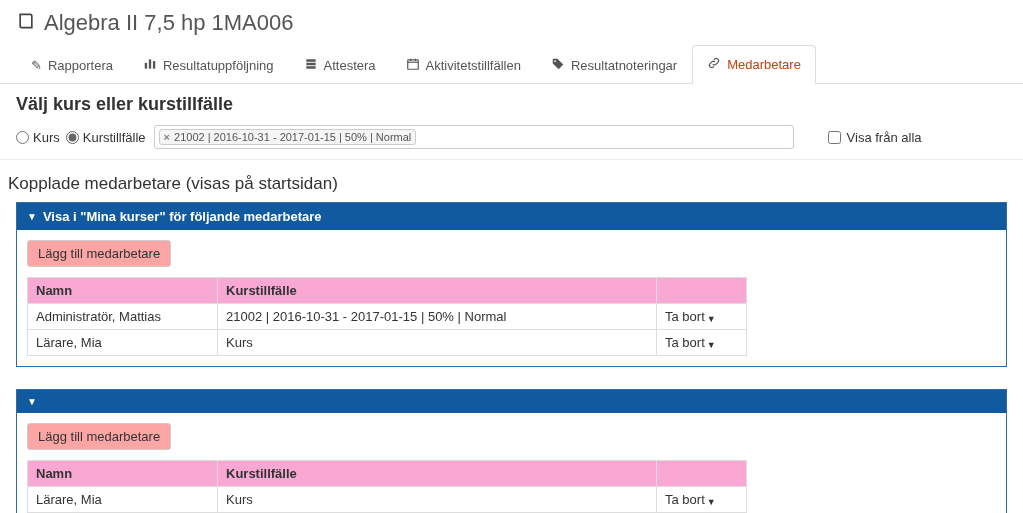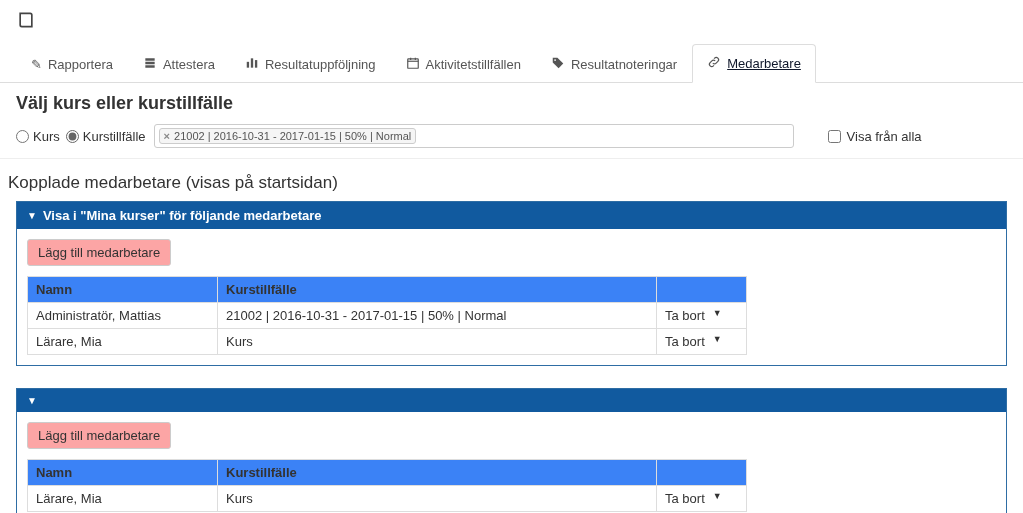--- a/index.html
+++ b/index.html
@@ -3,85 +3,86 @@
 <meta charset="utf-8">
 <style>
 * { box-sizing: border-box; margin: 0; padding: 0; }
 body { font-family: Arial, Helvetica, sans-serif; font-size: 13px; color: #333; background: #fff; }
 .page { width: 1023px; }
 .page-title-row { padding: 10px 16px 2px 16px; display: flex; align-items: center; gap: 8px; }
 .page-title-row .icon { font-size: 20px; color: #333; }
 .page-title { font-size: 22px; font-weight: normal; color: #555; }
 .tabs { display: flex; border-bottom: 1px solid #ddd; padding: 0 16px; margin-top: 6px; }
 .tab { padding: 10px 14px; color: #555; cursor: pointer; display: flex; align-items: center; gap: 6px; border: 1px solid transparent; border-bottom: none; position: relative; top: 1px; }
-.tab.active { border: 1px solid #ddd; border-bottom: 1px solid #fff; border-radius: 4px 4px 0 0; background: #fff; color: #0f172a; text-decoration: underline; }
+.tab.active { border: 1px solid #ddd; border-bottom: 1px solid #fff; border-radius: 4px 4px 0 0; background: #fff; color: #c2410c; }
 .tab .icon { font-size: 13px; color: #555; }
 .subtitle { font-size: 18px; font-weight: bold; padding: 10px 16px 6px 16px; color: #333; }
 .selector-row { padding: 4px 16px 10px 16px; display: flex; align-items: center; gap: 8px; border-bottom: 1px solid #eee; }
 .radio-group { display: flex; align-items: center; gap: 6px; }
 .radio-group label { display: flex; align-items: center; gap: 4px; cursor: pointer; color: #333; font-size: 13px; }
 .token-field { flex: 1; border: 1px solid #ccc; border-radius: 3px; padding: 2px 4px; display: flex; align-items: center; min-height: 24px; background: #fff; max-width: 640px;}
 .token { background: #f5f5f5; border: 1px solid #ccc; border-radius: 3px; padding: 1px 4px 1px 2px; font-size: 11px; color: #555; display: inline-flex; align-items: center; gap: 2px; }
 .token .x { color: #888; font-weight: bold; cursor: pointer; font-size: 11px; padding: 0 2px; }
 .check-right { display: flex; align-items: center; gap: 6px; margin-left: 10px; padding-left: 16px; }
 .section-title { font-size: 17px; font-weight: normal; padding: 14px 16px 8px 8px; }
 .content-pad { padding: 0 16px 16px 16px; }
 .panel { border: 1px solid #2e6da4; border-radius: 0; margin-bottom: 22px; background: #fff; }
 .panel-header { background: #115a9f; color: #fff; padding: 6px 10px; font-size: 13px; font-weight: bold; display: flex; align-items: center; gap: 6px; cursor: pointer; }
 .panel-header .caret { font-size: 10px; }
 .panel-body { padding: 10px; }
 .btn { border: 1px solid #ccc; background: #fca5a5; padding: 5px 10px; border-radius: 3px; font-size: 13px; cursor: pointer; color: #333; }
 .table { width: 720px; border-collapse: collapse; margin-top: 10px; }
 .table th, .table td { border: 1px solid #ddd; padding: 5px 8px; text-align: left; font-size: 13px; font-weight: normal; }
-.table thead th { background: #3b82f6; font-weight: bold; }
+.table thead th { background: #f9a8d4; font-weight: bold; }
 .table th.col-name { width: 190px; }
 .table th.col-inst { }
 .table th.col-action, .table td.col-action { width: 90px; text-align: left; }
-.remove-link { color: #333; text-decoration: none; cursor: pointer; display: inline-flex; align-items: flex-start; gap: 8px;}
+.remove-link { color: #333; text-decoration: none; cursor: pointer; display: inline-flex; align-items: flex-end; gap: 2px;}
 .remove-link .caret { font-size: 9px; }
 input[type="radio"], input[type="checkbox"] { accent-color: #666; }
 
 
 .svgicon { width: 14px; height: 14px; display: inline-block; }
 </style>
 </head>
 <body>
 
 <div class="page">
 
   <div class="page-title-row">
     <span class="icon">
       <svg class="svgicon" style="width:20px;height:20px" viewBox="0 0 24 24" fill="#444">
           <path d="M4 3h13a3 3 0 0 1 3 3v15H7a3 3 0 0 1-3-3V3zm2 2v13a1 1 0 0 0 1 1h11V6a1 1 0 0 0-1-1H6z"></path>
         </svg>
     </span>
+    <h1 class="page-title">Algebra II 7,5 hp 1MA006</h1>
   </div>
 
   <div class="tabs">
     <div class="tab">
       <span class="icon">✎</span>
       <span>Rapportera</span>
-    </div>
-    <div class="tab">
-      <span class="icon">
-        <svg class="svgicon" viewBox="0 0 24 24" fill="#555">
-            <path d="M4 4h16v4H4zM4 10h16v4H4zM4 16h16v4H4z"></path>
-          </svg>
-      </span>
-      <span>Attestera</span>
     </div>
     <div class="tab">
       <span class="icon">
         <svg class="svgicon" viewBox="0 0 24 24" fill="#555">
             <rect x="3" y="10" width="4" height="10"></rect>
             <rect x="10" y="4" width="4" height="16"></rect>
             <rect x="17" y="7" width="4" height="13"></rect>
           </svg>
       </span>
       <span>Resultatuppföljning</span>
+    </div>
+    <div class="tab">
+      <span class="icon">
+        <svg class="svgicon" viewBox="0 0 24 24" fill="#555">
+            <path d="M4 4h16v4H4zM4 10h16v4H4zM4 16h16v4H4z"></path>
+          </svg>
+      </span>
+      <span>Attestera</span>
     </div>
     <div class="tab">
       <span class="icon">
         <svg class="svgicon" viewBox="0 0 24 24" fill="none" stroke="#555" stroke-width="2">
             <rect x="3" y="5" width="18" height="16" rx="1"></rect>
             <line x1="3" y1="9" x2="21" y2="9"></line>
             <line x1="8" y1="3" x2="8" y2="7"></line>
             <line x1="16" y1="3" x2="16" y2="7"></line>
           </svg>
       </span>

